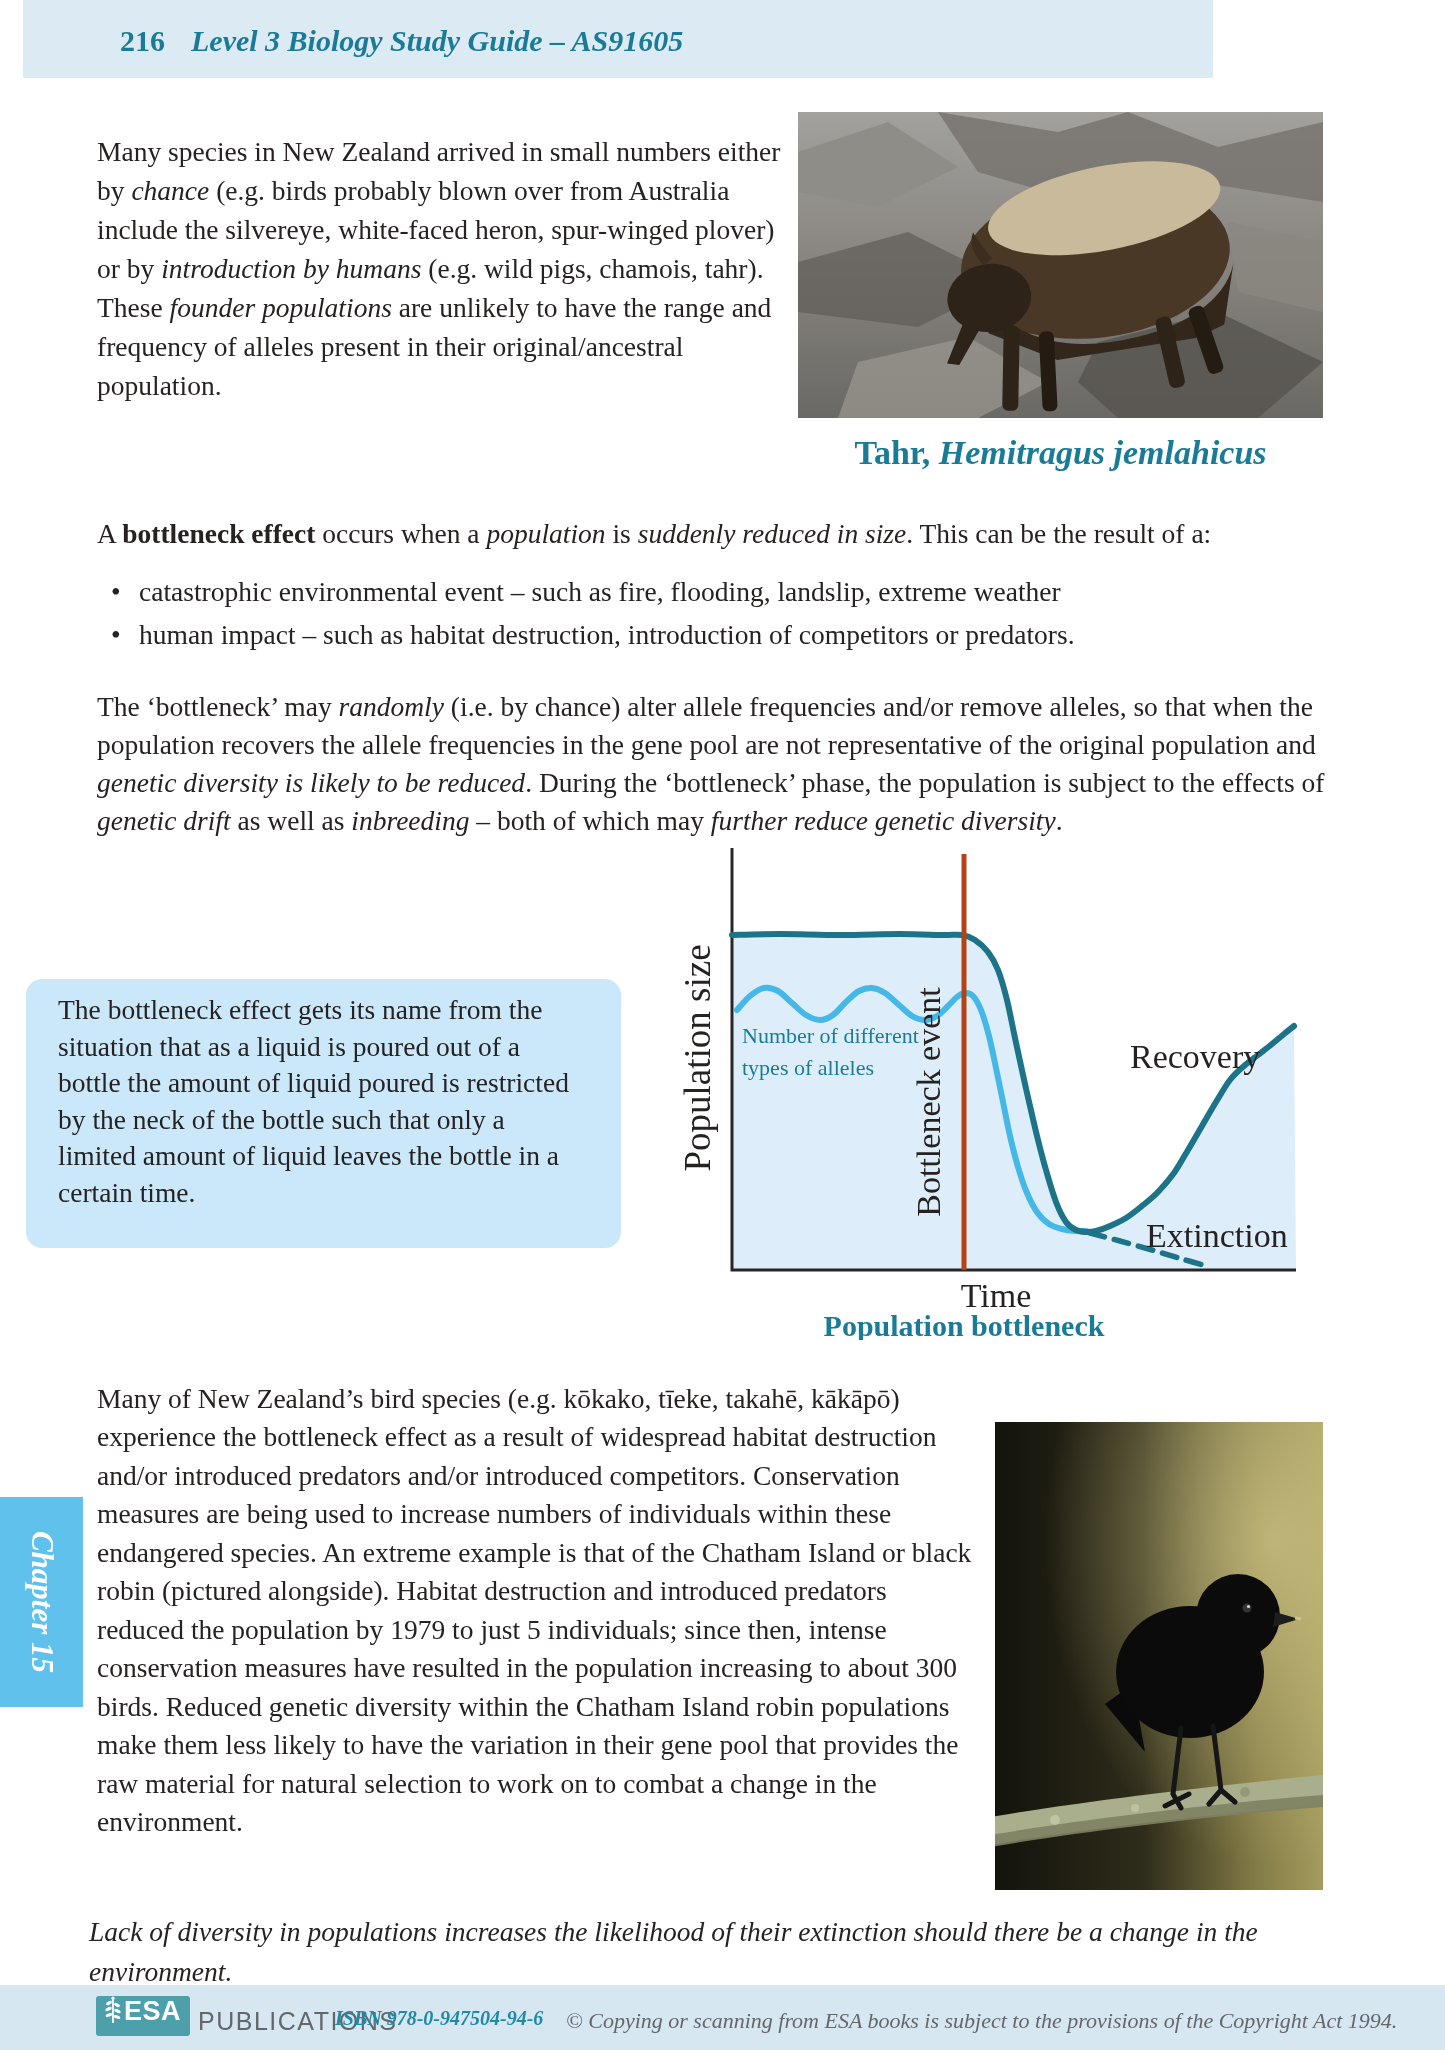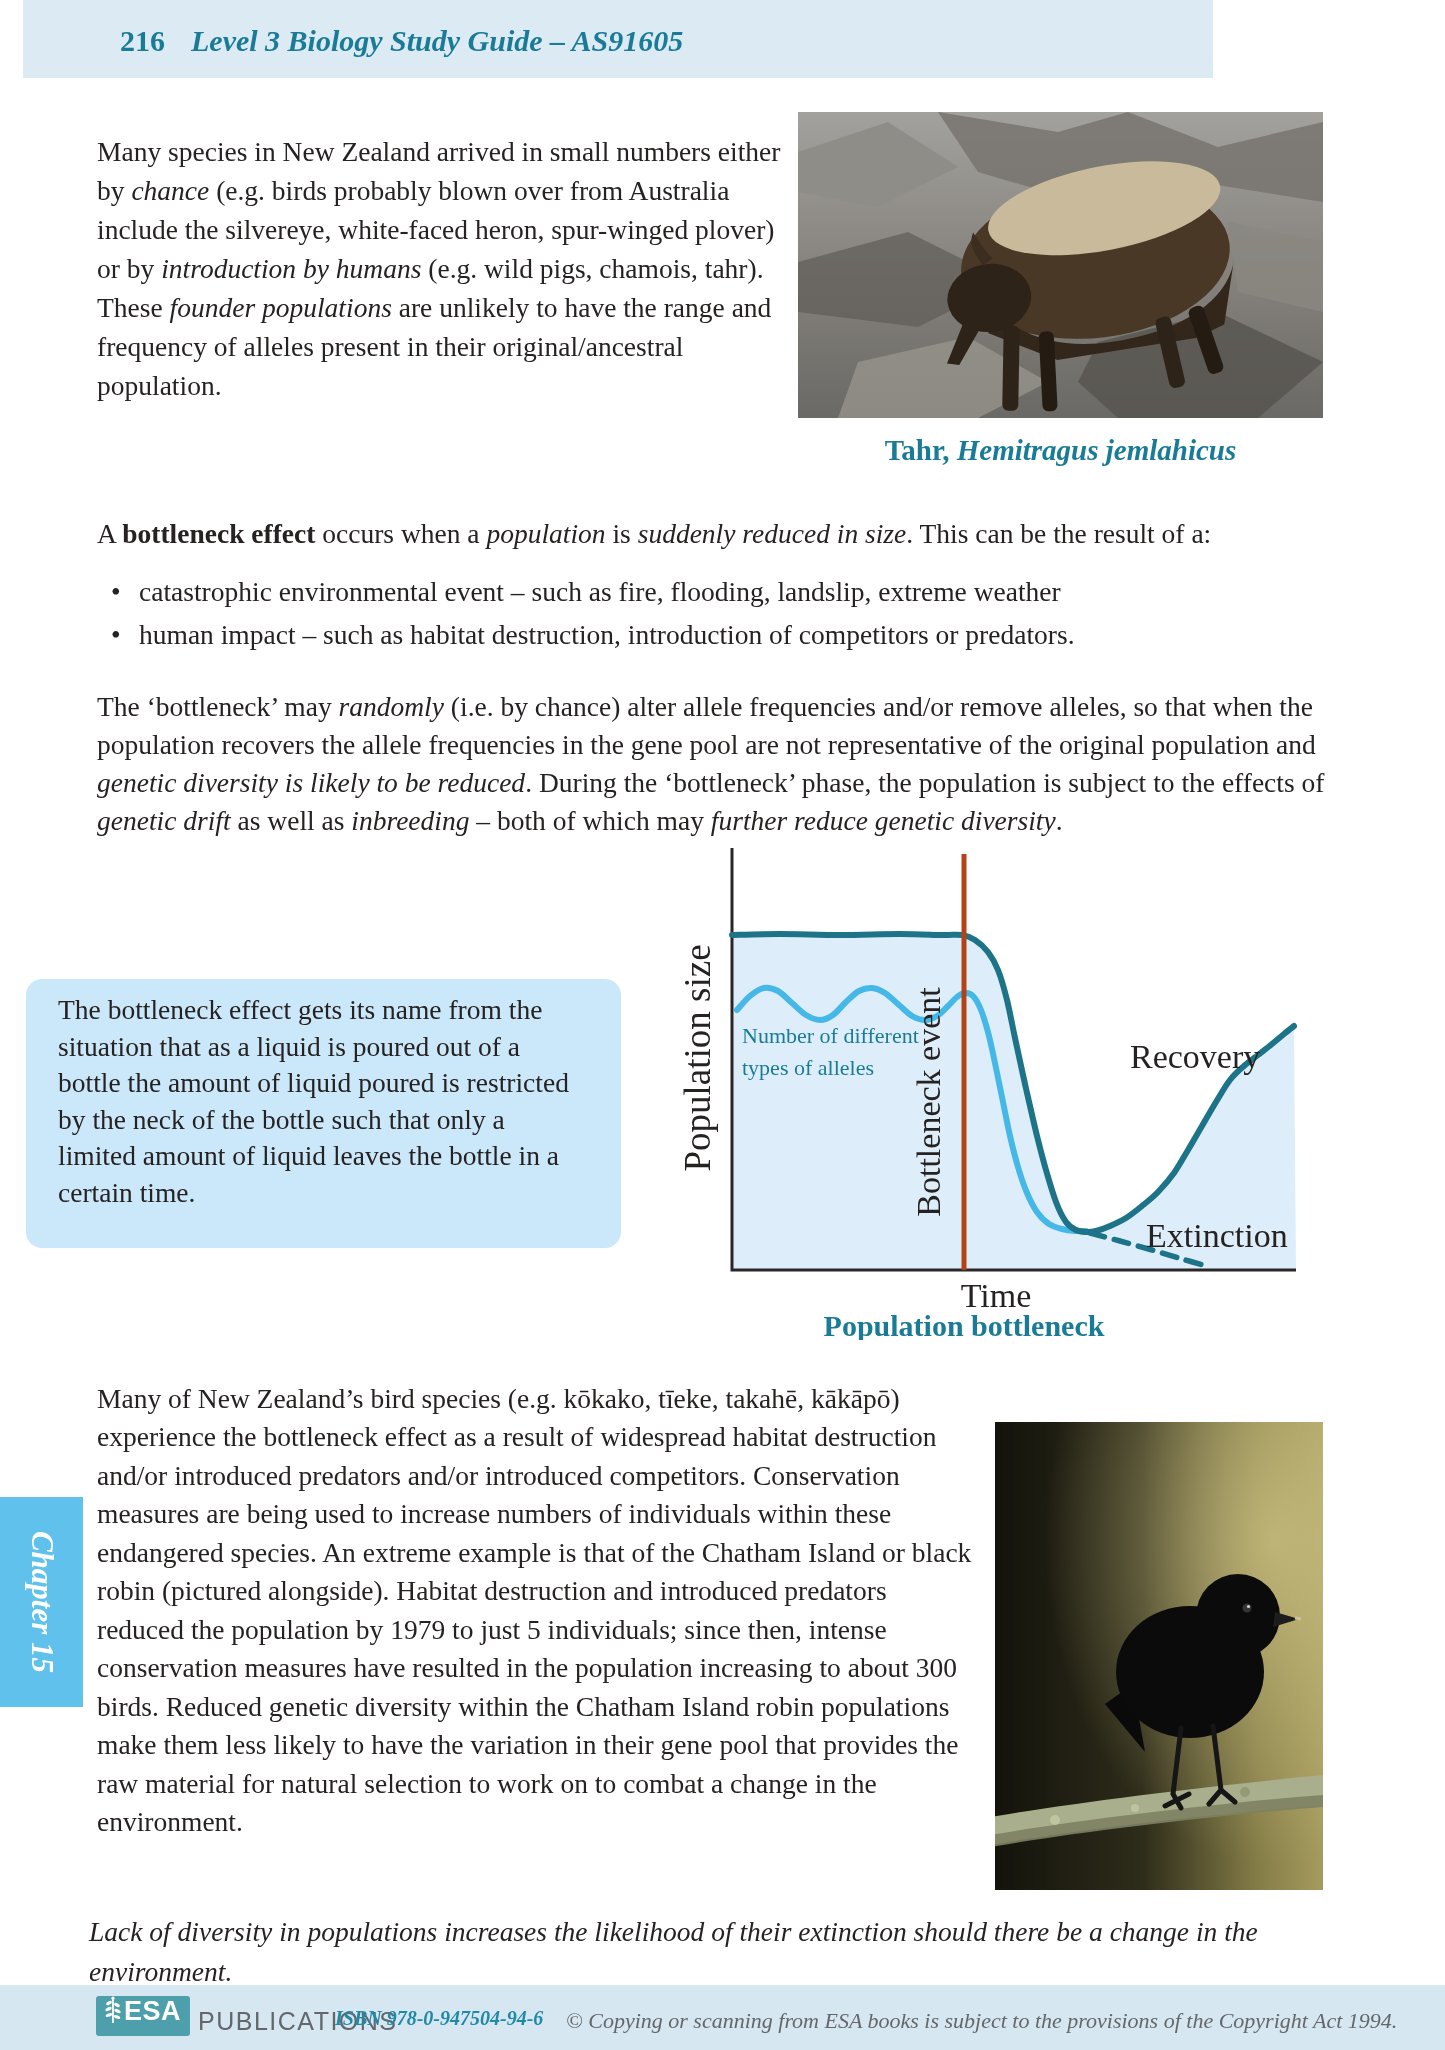--- a/index.html
+++ b/index.html
@@ -22,21 +22,21 @@
   #p2{left:97px;top:487px;width:1262px;line-height:38px;}
   #bullets{position:absolute;left:97px;top:570px;width:1262px;font-size:27.5px;}
   .bullet-row{display:flex;line-height:43px;}
   .bullet-dot{width:42px;padding-left:14px;box-sizing:border-box;}
   #p3{left:97px;top:660px;width:1268px;line-height:38px;}
   #p4{left:97px;top:1352px;width:1226px;line-height:38.5px;}
   #conclusion{left:89px;top:1884px;width:1268px;line-height:40px;font-style:italic;}
   
   .tahr-figure{position:absolute;left:798px;top:112px;width:525px;}
   .tahr-img{width:525px;height:306px;display:block;}
-  .fig-caption{margin-top:16px;text-align:center;font-size:29px;font-weight:bold;color:var(--accent-teal);}
+  .fig-caption{margin-top:16px;text-align:center;font-size:34px;font-weight:bold;color:var(--accent-teal);}
   .fig-caption .species{font-style:italic;}
   
   #callout{position:absolute;left:26px;top:979px;width:595px;height:269px;background:var(--callout-bg);
            border-radius:16px;box-sizing:border-box;padding:13px 32px;font-size:27.5px;line-height:36.5px;}
   
   #chart{position:absolute;left:680px;top:840px;width:630px;height:500px;}
   #chart svg{display:block;}
   #chart text{font-family:"Liberation Serif",serif;}
   .chart-label{fill:var(--text-main);}
   .chart-label-teal{fill:var(--accent-teal);}

